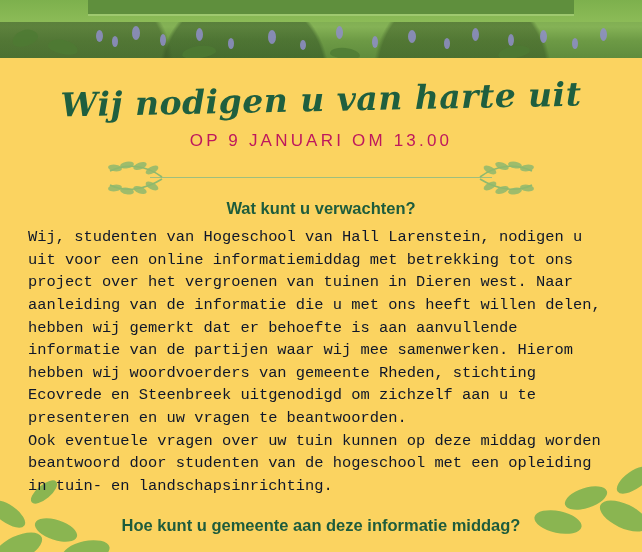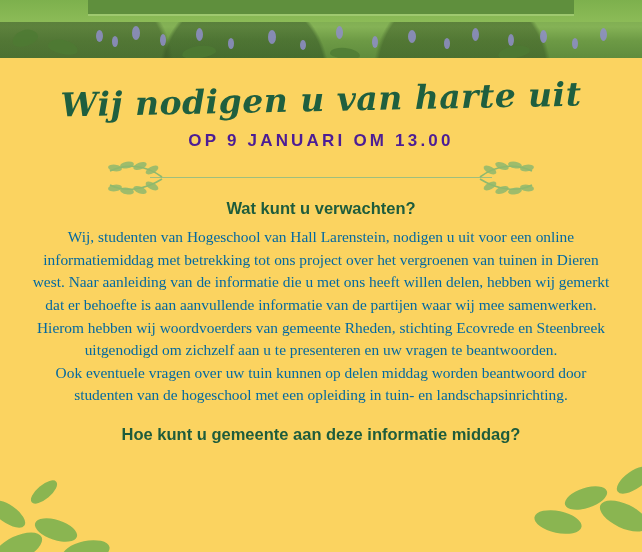--- a/index.html
+++ b/index.html
@@ -89,22 +89,22 @@
     letter-spacing: .5px;
     color: #1f5f3f;
     transform: rotate(-1.2deg);
   }
   .subtitle {
     margin: 12px 0 0 0;
     text-align: center;
     font-family: "Liberation Sans", sans-serif;
     font-size: 17px;
     letter-spacing: 3.2px;
-    color: #4c1d95;
-    font-weight: 700;
+    color: #be185d;
+    font-weight: 400;
   }
   .divider {
     position: relative;
     height: 42px;
     margin-top: 6px;
   }
   .divider .rule {
     position: absolute;
     left: 150px;
     right: 150px;
@@ -127,25 +127,25 @@
     margin: 0 0 4px 0;
     text-align: center;
     font-family: "Liberation Sans", sans-serif;
     font-size: 16.5px;
     font-weight: bold;
     color: #1e5c3c;
   }
   p.body-text {
     margin: 0;
     padding: 0 28px;
-    text-align: center;
-    font-family: Liberation Serif, serif;
+    text-align: left;
+    font-family: Liberation Mono, monospace;
     font-size: 15.4px;
     line-height: 1.47;
-    color: #0369a1;
+    color: #0f172a;
   }
   .block-gap { height: 14px; }
   .small-gap { height: 4px; }
   .heading-gap { height: 18px; }
 </style>
 </head>
 <body>
 
 <div class="page">
 
@@ -236,21 +236,21 @@
           <ellipse cx="26" cy="35" rx="7" ry="3.4" transform="rotate(-20 26 35)"></ellipse>
           <ellipse cx="39" cy="36" rx="7" ry="3.4" transform="rotate(-10 39 36)"></ellipse>
           <ellipse cx="51" cy="33" rx="7" ry="3.4" transform="rotate(8 51 33)"></ellipse>
         </g>
       </svg>
     </div>
 
     <h2 class="section-heading">Wat kunt u verwachten?</h2>
     <div class="small-gap"></div>
     <p class="body-text">Wij, studenten van Hogeschool van Hall Larenstein, nodigen u uit voor een online informatiemiddag met betrekking tot ons project over het vergroenen van tuinen in Dieren west. Naar aanleiding van de informatie die u met ons heeft willen delen, hebben wij gemerkt dat er behoefte is aan aanvullende informatie van de partijen waar wij mee samenwerken. Hierom hebben wij woordvoerders van gemeente Rheden, stichting Ecovrede en Steenbreek uitgenodigd om zichzelf aan u te presenteren en uw vragen te beantwoorden.</p>
-    <p class="body-text">Ook eventuele vragen over uw tuin kunnen op delen middag worden beantwoord door studenten van de hogeschool met een opleiding in tuin- en landschapsinrichting.</p>
+    <p class="body-text">Ook eventuele vragen over uw tuin kunnen op deze middag worden beantwoord door studenten van de hogeschool met een opleiding in tuin- en landschapsinrichting.</p>
 
     <div class="heading-gap"></div>
 
     <h2 class="section-heading">Hoe kunt u gemeente aan deze informatie middag?</h2>
     <div class="block-gap"></div>
 
   </div>
 </div>
 
 </body></html>

